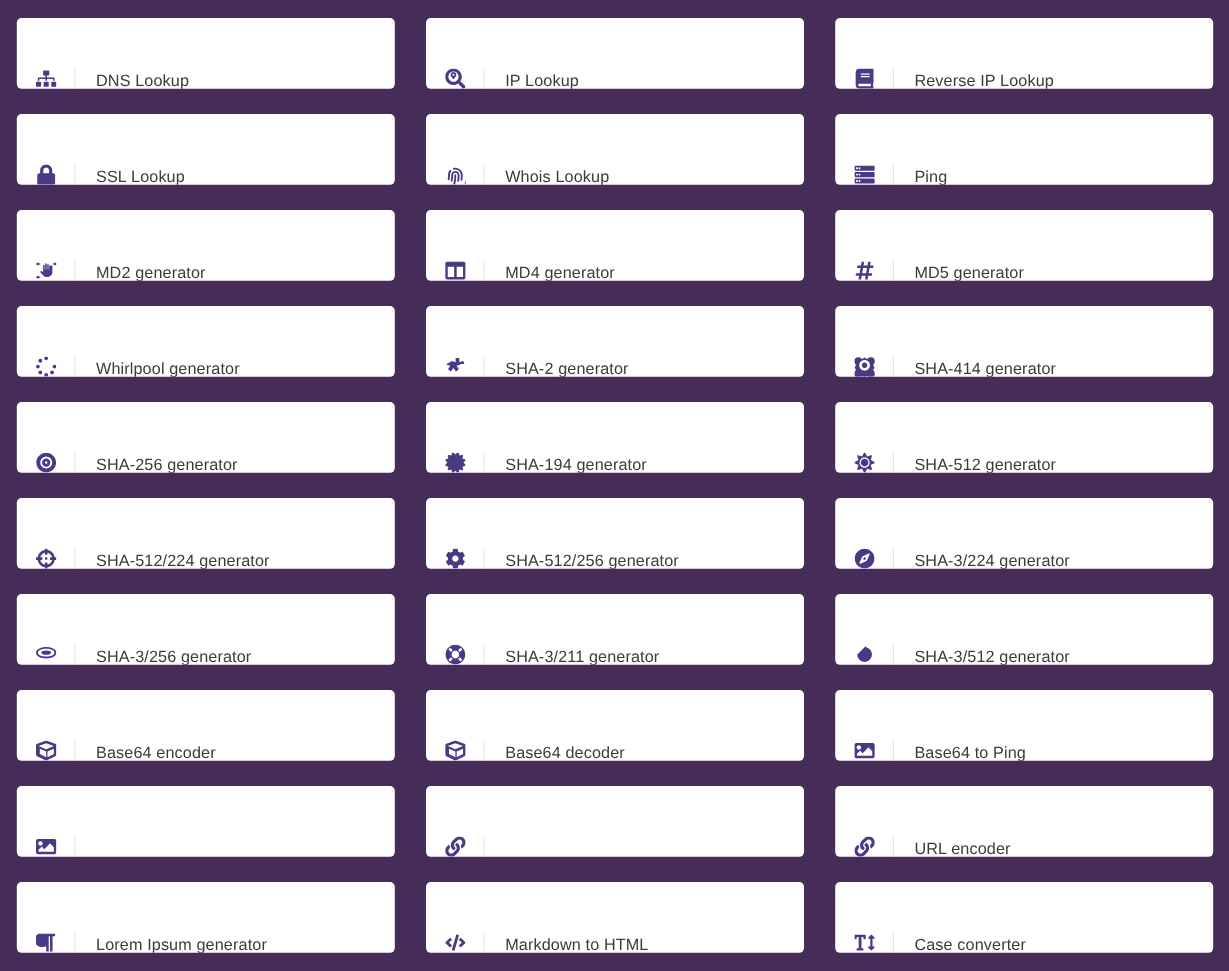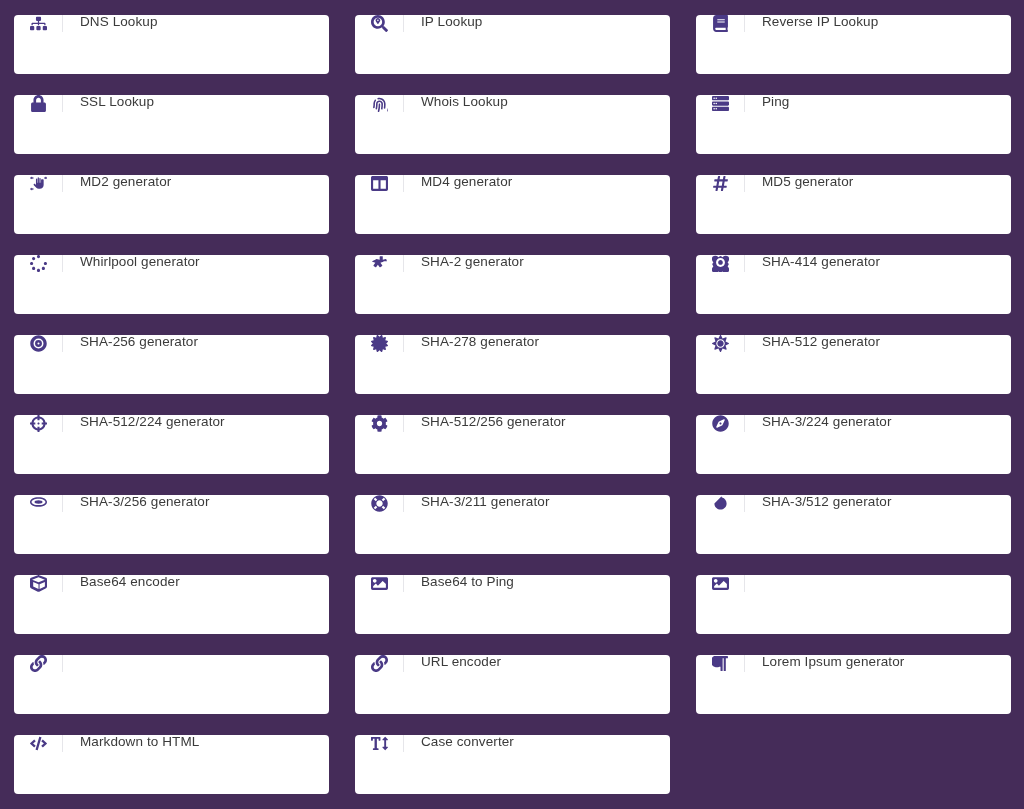--- a/index.html
+++ b/index.html
@@ -19,21 +19,21 @@
     column-gap: 26px;
     row-gap: 21px;
     padding: 15px 0 13px 14px;
     box-sizing: border-box;
   }
   .tool-card {
     height: 59px;
     background: #ffffff;
     border-radius: 4px;
     display: flex;
-    align-items: flex-start;
+    align-items: flex-end;
     overflow: hidden;
     box-sizing: border-box;
     cursor: pointer;
   }
   .tool-icon-cell {
     width: 49px;
     min-width: 49px;
     display: flex;
     align-items: center;
     justify-content: center;
@@ -167,21 +167,21 @@
         </svg>
       </div>
       <div class="tool-label">SHA-256 generator</div>
     </div>
     <div class="tool-card">
       <div class="tool-icon-cell">
         <svg viewBox="0 0 512 512">
           <path d="M211 7.3C205 1 196-1.4 187.6.8s-14.9 8.9-17.1 17.3L154.7 80.6l-62-17.5c-8.4-2.4-17.4 0-23.5 6.1s-8.5 15.1-6.1 23.5l17.5 62L18.1 170.5c-8.4 2.2-15 8.7-17.3 17.1S1 205 7.3 211l46.2 45L7.3 301C1 307-1.4 316 .8 324.4s8.9 14.9 17.3 17.1l62.5 15.8-17.5 62c-2.4 8.4 0 17.4 6.1 23.5s15.1 8.5 23.5 6.1l62-17.5 15.8 62.5c2.2 8.4 8.7 15 17.1 17.3s17.3-.2 23.4-6.4l45-46.2 45 46.2c6.1 6.2 15 8.7 23.4 6.4s14.9-8.9 17.1-17.3l15.8-62.5 62 17.5c8.4 2.4 17.4 0 23.5-6.1s8.5-15.1 6.1-23.5l-17.5-62 62.5-15.8c8.4-2.2 15-8.7 17.3-17.1s-.2-17.3-6.4-23.4l-46.2-45 46.2-45c6.2-6.1 8.7-15 6.4-23.4s-8.9-14.9-17.3-17.1l-62.5-15.8 17.5-62c2.4-8.4 0-17.4-6.1-23.5s-15.1-8.5-23.5-6.1l-62 17.5L341.4 18.1c-2.2-8.4-8.7-15-17.1-17.3S307 1 301 7.3L256 53.5 211 7.3z"></path>
         </svg>
       </div>
-      <div class="tool-label">SHA-278 generator</div>
+      <div class="tool-label">SHA-194 generator</div>
     </div>
     <div class="tool-card">
       <div class="tool-icon-cell">
         <svg viewBox="0 0 512 512">
           <path d="M256 160c-52.9 0-96 43.1-96 96s43.1 96 96 96 96-43.1 96-96-43.1-96-96-96zm246.4 80.5l-94.7-47.3 33.5-100.4c4.5-13.6-8.4-26.5-21.9-21.9l-100.4 33.5-47.4-94.8c-6.4-12.8-24.6-12.8-31 0l-47.3 94.7L92.7 70.8c-13.6-4.5-26.5 8.4-21.9 21.9l33.5 100.4-94.7 47.4c-12.8 6.4-12.8 24.6 0 31l94.7 47.3-33.5 100.5c-4.5 13.6 8.4 26.5 21.9 21.9l100.4-33.5 47.3 94.7c6.4 12.8 24.6 12.8 31 0l47.3-94.7 100.4 33.5c13.6 4.5 26.5-8.4 21.9-21.9l-33.5-100.4 94.7-47.3c13-6.5 13-24.7.2-31.1zm-155.9 106c-49.9 49.9-131.1 49.9-181 0-49.9-49.9-49.9-131.1 0-181 49.9-49.9 131.1-49.9 181 0 49.9 49.9 49.9 131.1 0 181z"></path>
         </svg>
       </div>
       <div class="tool-label">SHA-512 generator</div>
     </div>
     <div class="tool-card">
@@ -233,20 +233,28 @@
       </div>
       <div class="tool-label">SHA-3/512 generator</div>
     </div>
     <div class="tool-card">
       <div class="tool-icon-cell">
         <svg viewBox="0 0 512 512">
           <path d="M239.1 6.3l-208 78c-18.7 7-31.1 25-31.1 45v225.1c0 18.2 10.3 34.8 26.5 42.9l208 104c13.5 6.8 29.4 6.8 42.9 0l208-104c16.3-8.1 26.5-24.8 26.5-42.9V129.3c0-20-12.4-37.9-31.1-44.9l-208-78C262 2.2 250 2.2 239.1 6.3zM256 68.4l192 72v1.1l-192 78-192-78v-1.1l192-72zm32 356V275.5l160-65v133.1l-160 81zM96 343.6V210.5l160 65v148.9l-160-81z"></path>
         </svg>
       </div>
       <div class="tool-label">Base64 encoder</div>
+    </div>
+    <div class="tool-card">
+      <div class="tool-icon-cell">
+        <svg viewBox="0 0 512 512">
+          <path d="M239.1 6.3l-208 78c-18.7 7-31.1 25-31.1 45v225.1c0 18.2 10.3 34.8 26.5 42.9l208 104c13.5 6.8 29.4 6.8 42.9 0l208-104c16.3-8.1 26.5-24.8 26.5-42.9V129.3c0-20-12.4-37.9-31.1-44.9l-208-78C262 2.2 250 2.2 239.1 6.3zM256 68.4l192 72v1.1l-192 78-192-78v-1.1l192-72zm32 356V275.5l160-65v133.1l-160 81zM96 343.6V210.5l160 65v148.9l-160-81z"></path>
+        </svg>
+      </div>
+      <div class="tool-label">Base64 decoder</div>
     </div>
     <div class="tool-card">
       <div class="tool-icon-cell">
         <svg viewBox="0 0 512 512">
           <path d="M464 448H48c-26.51 0-48-21.49-48-48V112c0-26.51 21.49-48 48-48h416c26.51 0 48 21.49 48 48v288c0 26.51-21.49 48-48 48zM112 120c-30.928 0-56 25.072-56 56s25.072 56 56 56 56-25.072 56-56-25.072-56-56-56zM64 384h384V272l-87.515-87.515c-4.686-4.686-12.284-4.686-16.971 0L208 320l-55.515-55.515c-4.686-4.686-12.284-4.686-16.971 0L64 336v48z"></path>
         </svg>
       </div>
       <div class="tool-label">Base64 to Ping</div>
     </div>
     <div class="tool-card">

